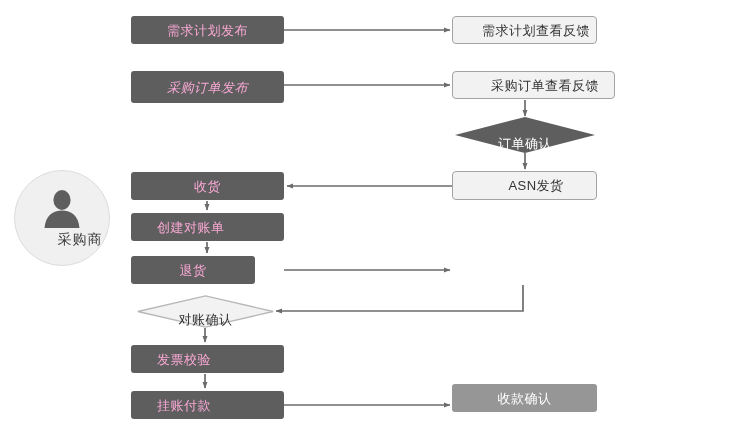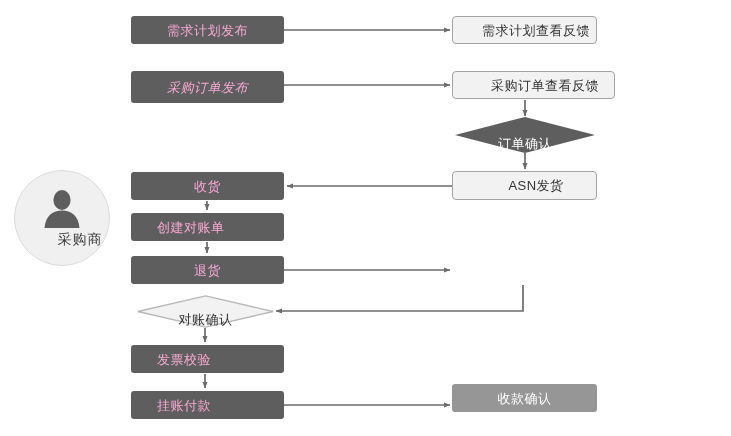--- a/index.html
+++ b/index.html
@@ -188,21 +188,21 @@
   </div>
 
   <div class="node dark" style="left:131px; top:172px; width:153px; height:28px;">
     <span>收货</span>
   </div>
 
   <div class="node dark leftish" style="left:131px; top:213px; width:153px; height:28px;">
     <span>创建对账单</span>
   </div>
 
-  <div class="node dark" style="left:131px; top:256px; width:153px; height:28px;">
+  <div class="node dark" style="left:131px; top:256px; width:124px; height:28px;">
     <span>退货</span>
   </div>
 
 
   <div class="diamond light" style="left:137px; top:295px; width:137px; height:33px;">
     <svg class="dshape" viewBox="0 0 137 33" preserveAspectRatio="none">
       <polygon points="68.5,0.8 136.2,16.5 68.5,32.2 0.8,16.5" fill="#f2f2f2" stroke="#b8b8b8" stroke-width="1.3" vector-effect="non-scaling-stroke"></polygon>
     </svg>
     <span class="dlabel">对账确认</span>
   </div>

